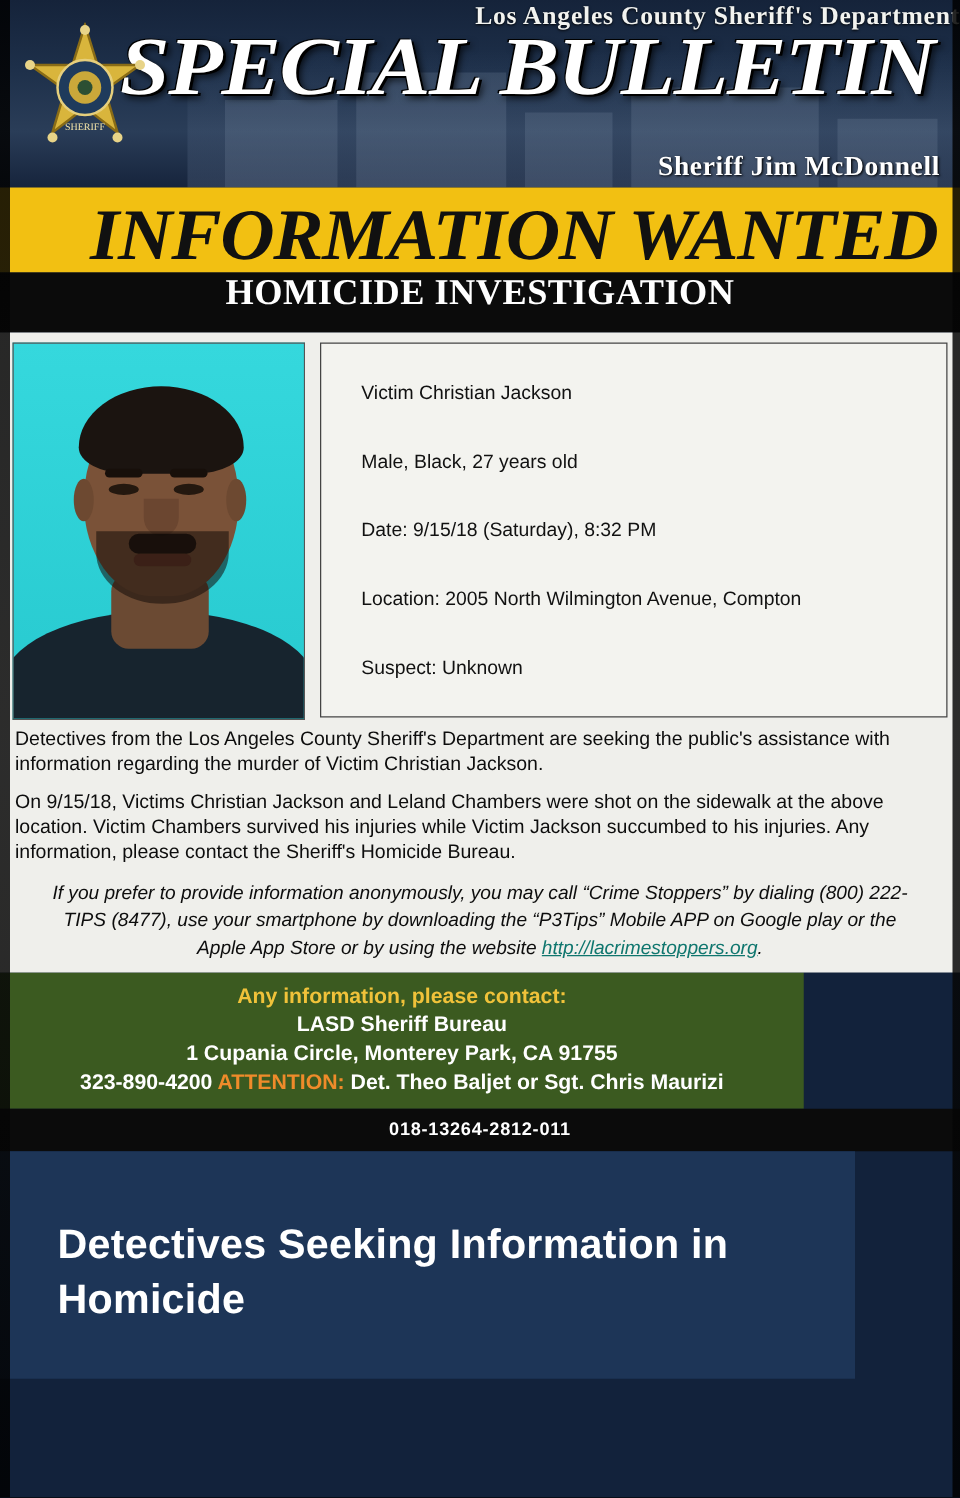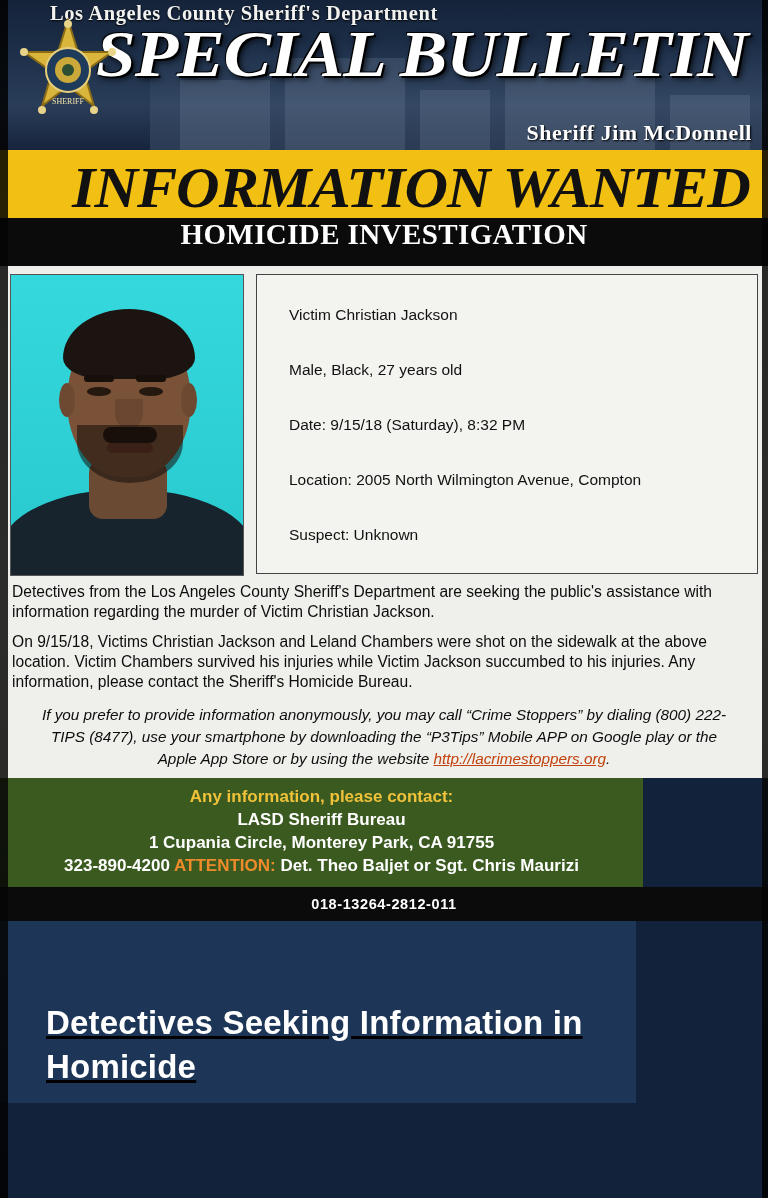--- a/index.html
+++ b/index.html
@@ -41,21 +41,21 @@
   .bldg {
     position: absolute;
     bottom: 0;
     background: rgba(150,165,190,0.18);
   }
   .dept-line {
     position: absolute;
     top: 2px;
     left: 0;
     width: 768px;
-    text-align: left;
+    text-align: right;
     padding-left: 50px;
     box-sizing: border-box;
     color: #f2f3f0;
     font-family: "Liberation Serif", serif;
     font-weight: bold;
     font-size: 20.5px;
     letter-spacing: 0.6px;
     z-index: 5;
     text-shadow: 0 1px 2px #000;
   }
@@ -262,21 +262,21 @@
   .tips {
     padding: 2px 40px 8px 40px;
     box-sizing: border-box;
     text-align: center;
     font-style: italic;
     font-size: 15.3px;
     line-height: 22px;
     color: #0d0d0d;
   }
   .tips a {
-    color: #c2410c;
+    color: #0f766e;
     text-decoration: underline;
   }
 
   
   .green-band {
     width: 643px;
     background: #3b5a20;
     padding: 8px 0 10px 0;
     text-align: center;
     box-sizing: border-box;
@@ -317,26 +317,25 @@
   .case-band .txt {
     color: #ffffff;
     font-size: 14.5px;
     font-weight: bold;
     letter-spacing: 0.6px;
   }
 
   
   .footer {
     position: relative;
-    width: 636px;
+    width: 684px;
     height: 182px;
     background: #1d3557;
-    padding: 80px 46px 0 46px;
-    box-sizing: border-box;
-    text-decoration: underline;
+    padding: 52px 46px 0 46px;
+    box-sizing: border-box;
   }
   .footer .caption {
     color: #ffffff;
     font-size: 33px;
     font-weight: bold;
     line-height: 44px;
     letter-spacing: 0.2px;
   }
   .edge-strip {
     position: absolute;

